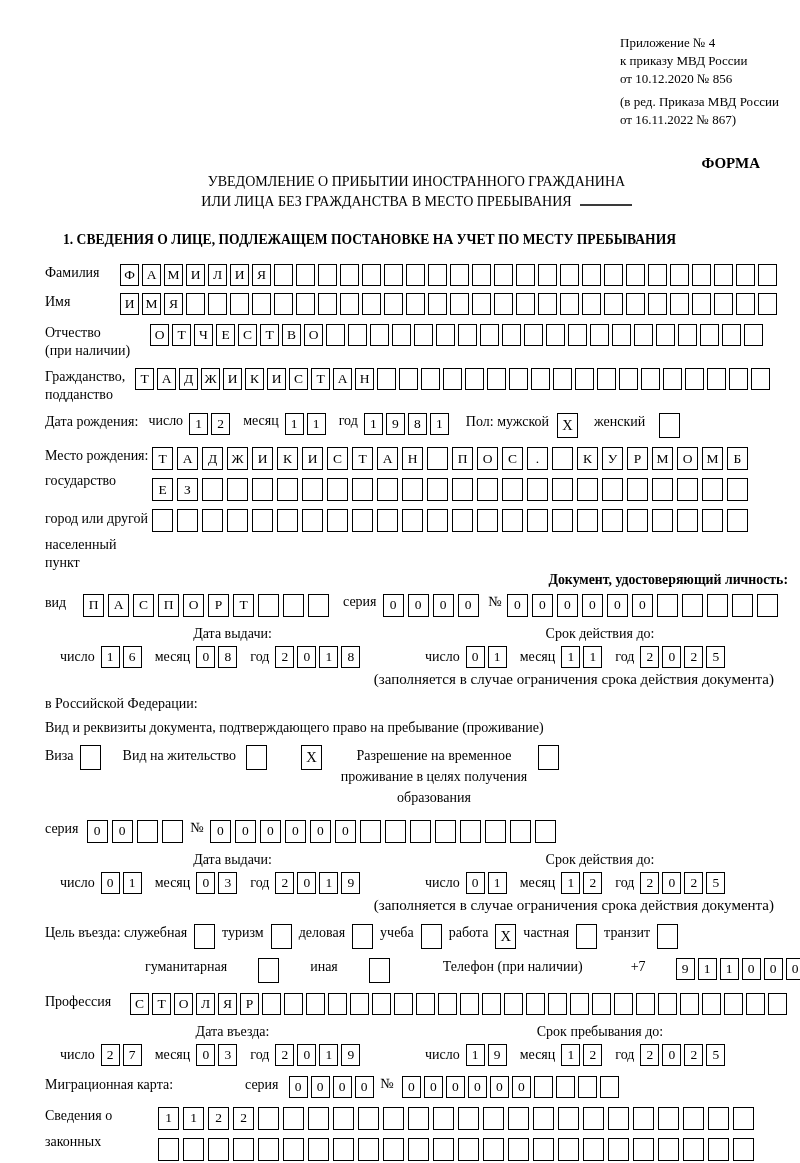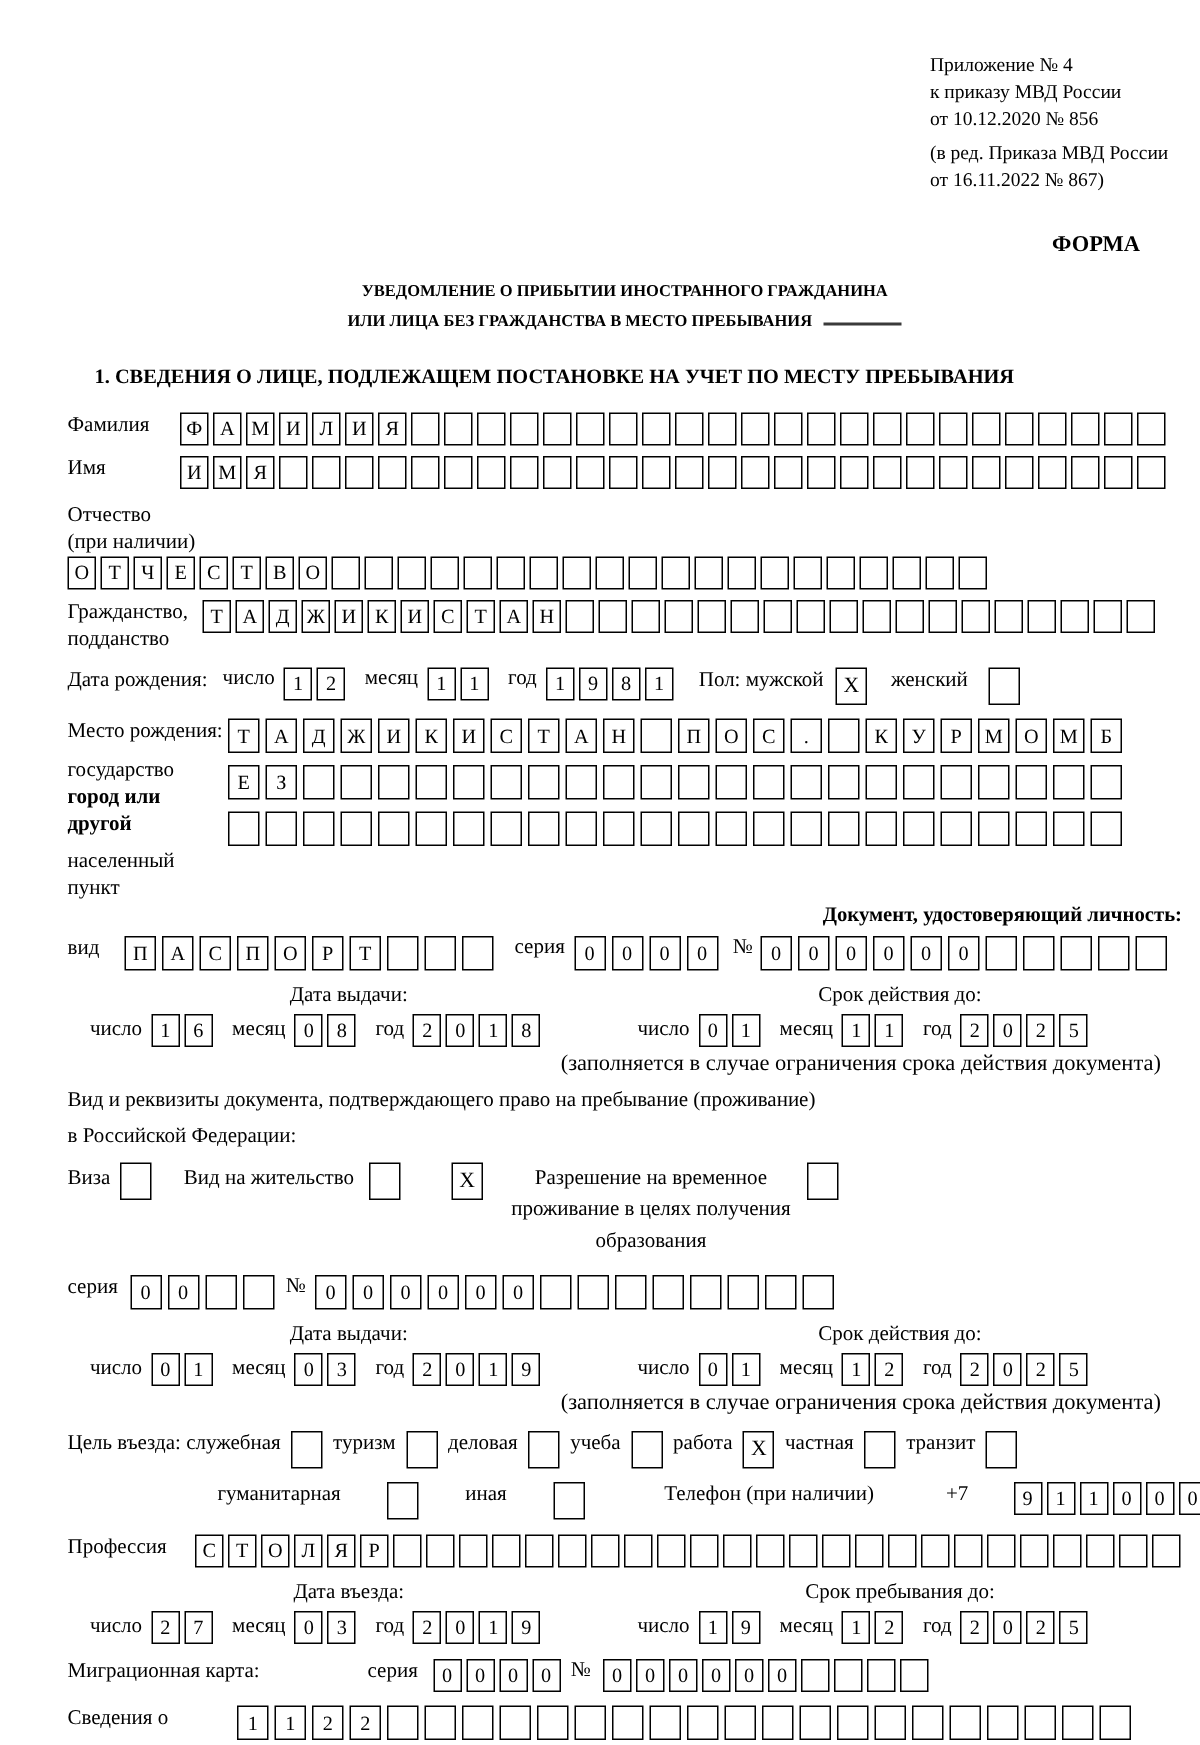--- a/index.html
+++ b/index.html
@@ -7,21 +7,21 @@
   body {
     width:800px; height:1163px; overflow:hidden; color:#000;
     font-family:"Liberation Serif","DejaVu Serif",serif;
   }
   .page { width:800px; height:1163px; padding:34px 12px 0 45px; background:#fff; }
 
   
   .appendix { margin-left:575px; font-size:13px; line-height:1.38; }
   .appendix .gap { margin-top:5px; }
   .forma { margin-top:26px; padding-right:28px; text-align:right; font-weight:bold; font-size:15px; }
-  .title { margin-top:15px; text-align:center; font-weight:bold; font-size:11px; line-height:1.45; }
+  .title { text-align:center; font-weight:normal; font-size:14px; line-height:1.45; }
   .blank { display:inline-block; width:52px; border-bottom:2px solid #3a3a3a; height:14px; margin-left:8px; }
   .sec { margin-top:20px; padding-left:18px; font-weight:bold; font-size:13.6px; }
 
   
   .frow { display:flex; align-items:flex-start; margin-top:7px; font-size:14px; }
   .vcenter { }
   .lbl { flex:none; line-height:1.3; }
   .cells { display:flex; flex:none; }
   .c { flex:none; width:19px; height:22px; border:1.6px solid #000; margin-right:3px;
        display:flex; align-items:center; justify-content:center; font-size:13.5px; }
@@ -142,21 +142,21 @@
         <span class="c"></span>
         <span class="c"></span>
         <span class="c"></span>
         <span class="c"></span>
         <span class="c"></span>
         <span class="c"></span>
         <span class="c"></span>
       </div>
   </div>
 
-  <div class="frow" style="margin-top:9px;flex-direction:column;">
+  <div class="frow" style="margin-top:9px;">
     <div class="lbl" style="width:105px;">
       <div>Отчество</div>
       <div>(при наличии)</div>
     </div>
     <div class="cells">
         <span class="c">О</span>
         <span class="c">Т</span>
         <span class="c">Ч</span>
         <span class="c">Е</span>
         <span class="c">С</span>
@@ -246,21 +246,21 @@
     <span class="lbl" style="margin-left:14px;">Пол: мужской</span>
     <span class="box" style="margin-left:8px;">X</span>
     <span class="lbl" style="margin-left:16px;">женский</span>
     <span class="box" style="margin-left:14px;"></span>
   </div>
 
   <div class="frow stack" style="margin-top:9px;">
     <div class="lbl" style="width:107px;">
       <div>Место рождения:</div>
       <div style="margin-top:7px;">государство</div>
-      <div style="margin-top:0;font-weight:bold;">город или другой</div>
+      <div style="margin-top:20px;">город или другой</div>
       <div style="margin-top:7px;">населенный пункт</div>
     </div>
     <div>
       <div class="cells wide">
           <span class="c">Т</span>
           <span class="c">А</span>
           <span class="c">Д</span>
           <span class="c">Ж</span>
           <span class="c">И</span>
           <span class="c">К</span>
@@ -416,22 +416,22 @@
       <span class="cells">
           <span class="c">2</span>
           <span class="c">0</span>
           <span class="c">2</span>
           <span class="c">5</span>
         </span>
     </div>
   </div>
   <div class="note">(заполняется в случае ограничения срока действия документа)</div>
 
+  <div class="plain">в Российской Федерации:</div>
   <div class="plain mt10">Вид и реквизиты документа, подтверждающего право на пребывание (проживание)</div>
-  <div class="plain">в Российской Федерации:</div>
 
   <div class="cbrow">
     <div style="display:flex;align-items:flex-start;">
       <span class="cbtext">Виза</span>
       <span class="box" style="margin-left:6px;"></span>
     </div>
     <div style="display:flex;align-items:flex-start;margin-left:22px;">
       <span class="cbtext">Вид на жительство</span>
       <span class="box"></span>
     </div>

